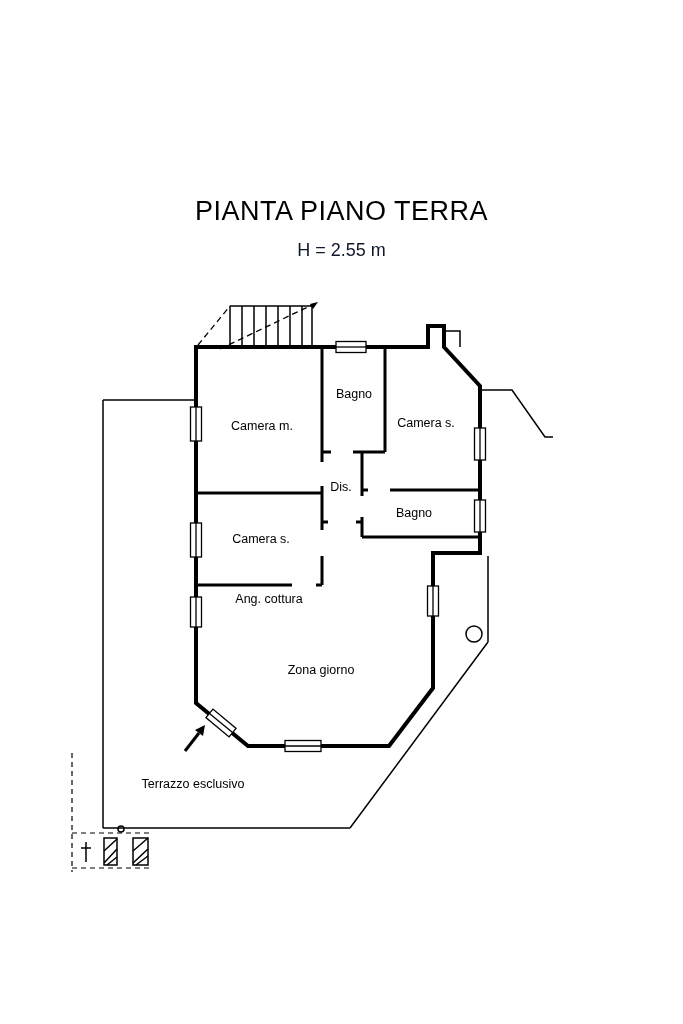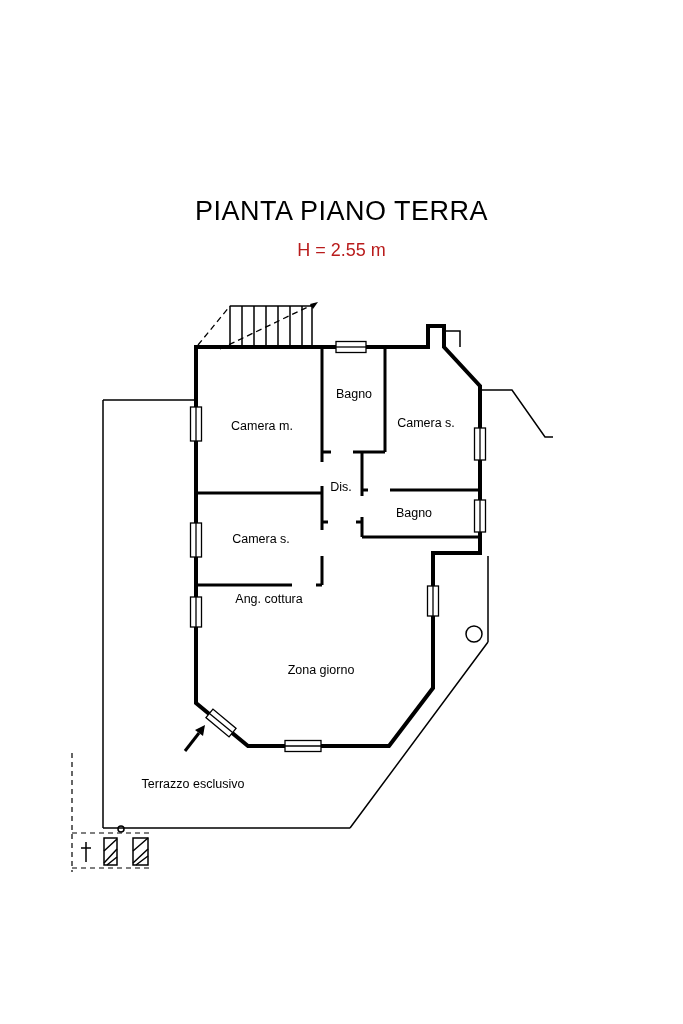--- a/index.html
+++ b/index.html
@@ -28,21 +28,21 @@
     color: #000000;
   }
   .subtitle {
     position: absolute;
     top: 240px;
     left: 0;
     width: 100%;
     text-align: center;
     font-size: 18px;
     font-weight: 400;
-    color: #b91c1c;
+    color: #0f172a;
   }
   svg { position: absolute; top: 0; left: 0; }
   .wall-ext  { fill: none; stroke: #000; stroke-width: 4; stroke-linejoin: miter; }
   .wall-int  { fill: none; stroke: #000; stroke-width: 3; }
   .thin      { fill: none; stroke: #000; stroke-width: 1.5; }
   .thin-dash { fill: none; stroke: #000; stroke-width: 1.3; stroke-dasharray: 6 4; }
   .bound-dash{ fill: none; stroke: #000; stroke-width: 1.2; stroke-dasharray: 5 4; }
   .win-rect  { fill: #ffffff; stroke: #000; stroke-width: 1.3; }
   .win-line  { fill: none; stroke: #000; stroke-width: 1.3; }
   .room-label {

